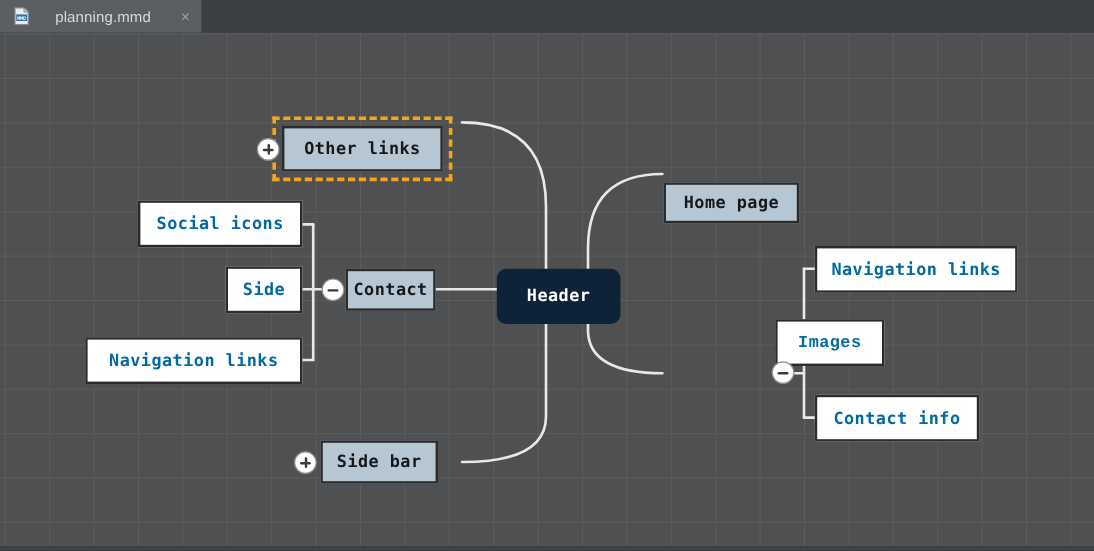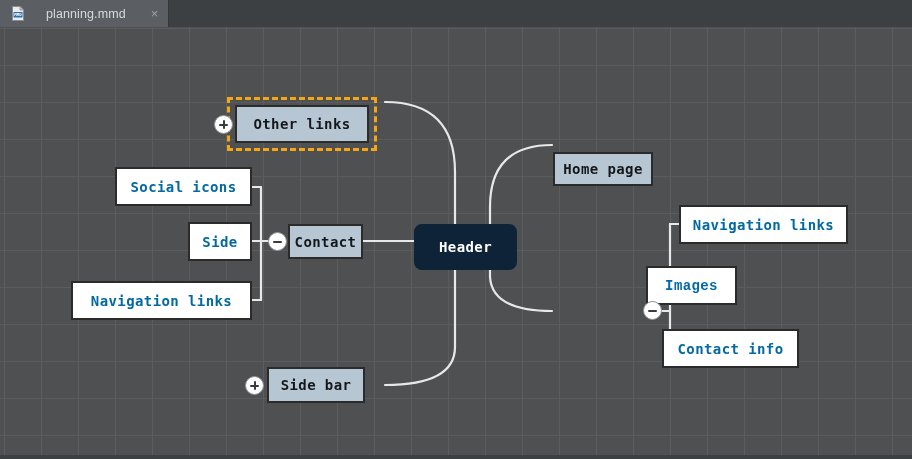--- a/index.html
+++ b/index.html
@@ -193,21 +193,21 @@
       <path class="edge" d="M 670 197 L 679 197"></path>
       <path class="edge" d="M 670 258 L 679 258"></path>
       <path class="edge" d="M 670 321 L 679 321"></path>
     </svg>
 
     <div class="node node-branch node-selected" style="left:235px; top:78px; width:134px; height:38px;">
       <span>Other links</span>
     </div>
     <div class="badge plus" style="left:214px; top:88px;"></div>
 
-    <div class="node node-branch" style="left:553px; top:125px; width:100px; height:34px;">
+    <div class="node node-branch" style="left:553px; top:125px; width:113px; height:34px;">
       <span>Home page</span>
     </div>
 
     <div class="node node-root" style="left:414px; top:197px; width:103px; height:46px;">
       <span>Header</span>
     </div>
 
     <div class="node node-branch" style="left:288px; top:197px; width:75px; height:35px;">
       <span>Contact</span>
     </div>
@@ -233,19 +233,19 @@
     </div>
 
     <div class="node node-leaf" style="left:679px; top:178px; width:169px; height:39px;">
       <span>Navigation links</span>
     </div>
 
     <div class="node node-leaf" style="left:646px; top:239px; width:91px; height:39px;font-family:Liberation Mono, monospace;">
       <span>Images</span>
     </div>
 
-    <div class="node node-leaf" style="left:662px; top:302px; width:137px; height:39px;">
+    <div class="node node-leaf" style="left:679px; top:302px; width:137px; height:39px;">
       <span>Contact info</span>
     </div>
 
     <div class="canvas-bottom-edge"></div>
   </div>
 </div>
 
 </body></html>

